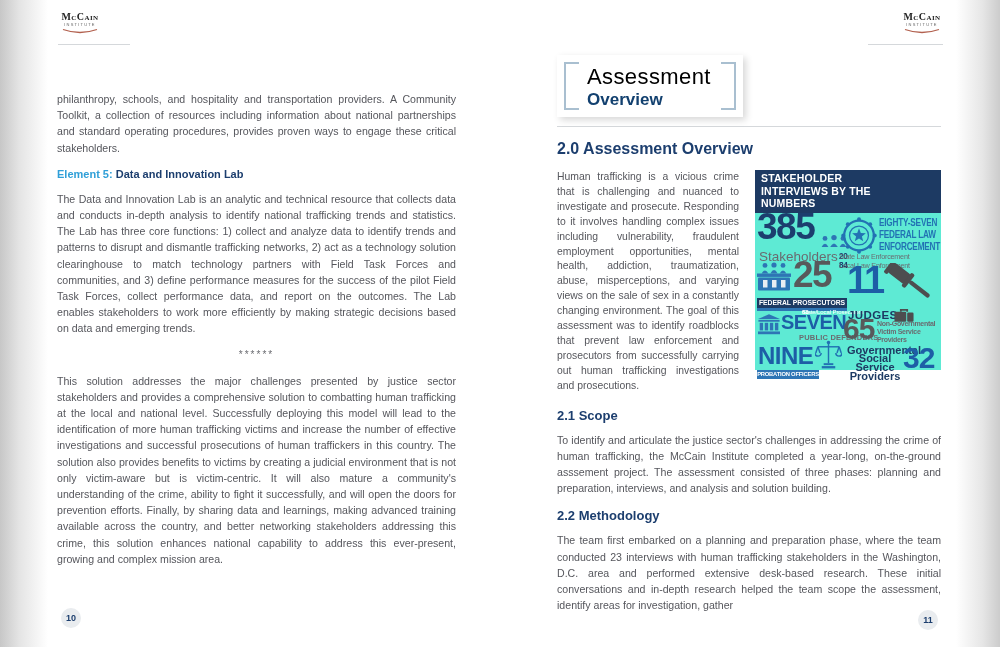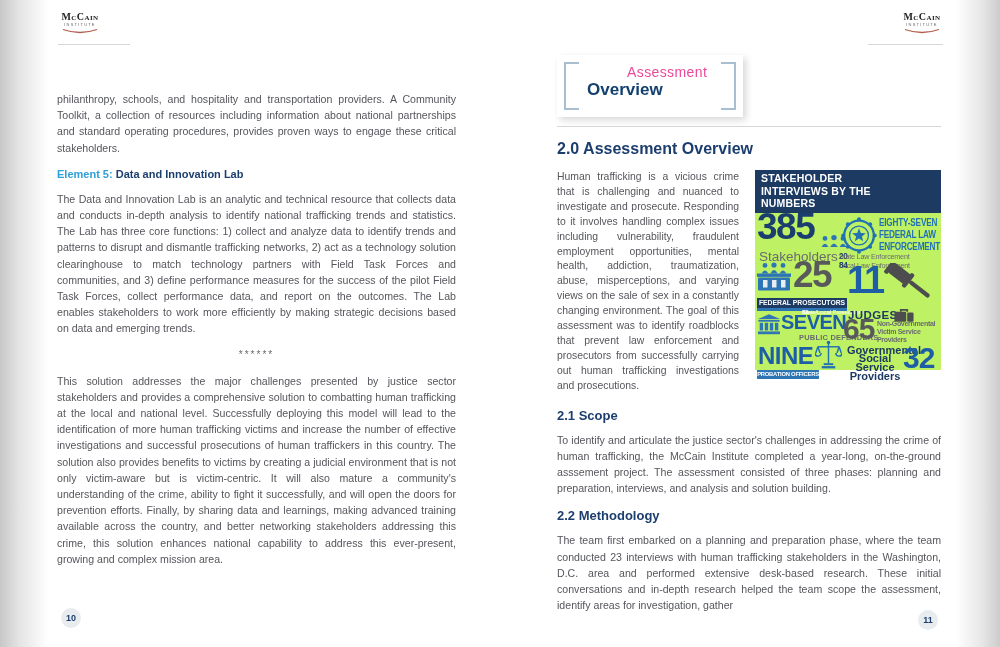--- a/index.html
+++ b/index.html
@@ -29,30 +29,30 @@
 
   
   .col-right{position:absolute;left:557px;top:55px;width:384px;}
   .header-box{position:relative;width:186px;height:62px;background:#fff;
               box-shadow:3px 3px 7px rgba(0,0,0,.16);margin-bottom:9px;}
   .bracket{position:absolute;top:7px;bottom:7px;width:13px;
            border-top:2px solid #a9bfd0;border-bottom:2px solid #a9bfd0;}
   .bracket-l{left:7px;border-left:2px solid #a9bfd0;}
   .bracket-r{right:7px;border-right:2px solid #a9bfd0;}
   .hb-text{position:absolute;left:30px;top:9px;}
-  .hb1{font-size:14px;color:#ec4899;letter-spacing:.4px;margin-left:40px;}
+  .hb1{font-size:22px;color:#000000;letter-spacing:.4px;}
   .hb2{font-size:17px;font-weight:bold;color:#12406f;margin-top:0px;}
   .rule-long{height:1px;background:#d5d8db;margin:0 0 13px;}
   .section-title{font-size:16px;font-weight:bold;color:#1c3e6e;margin:0 0 12px;}
   .two-col{display:flex;gap:16px;margin-bottom:14px;}
   .intro{width:192px;font-size:10.4px;line-height:14.9px;text-align:justify;margin:0;}
   .sub-title{font-size:13px;font-weight:bold;color:#1c3e6e;margin:12px 0 9px;}
 
   
-  .infographic{flex:none;width:186px;height:200px;background:#bef264;position:relative;}
+  .infographic{flex:none;width:186px;height:200px;background:#5eead4;position:relative;}
   .ig-header{background:#1d3a63;color:#fff;font-weight:bold;font-size:10.5px;
              line-height:12.5px;padding:2px 32px 3px 6px;letter-spacing:.2px;}
   .ig-body{position:relative;height:171px;padding-left:31px;}
   .ig-body *{position:absolute;}
   .n385{left:2px;top:-7px;font-size:37px;font-weight:bold;color:#1c3e6e;letter-spacing:-1.5px;}
   .ppl{left:66px;top:21px;}
   .lbl-stake{left:4px;top:36px;font-size:13.5px;color:#6a6b70;}
   .badge{left:86px;top:2px;}
   .t87{left:124px;top:4px;width:62px;font-size:8.2px;font-weight:bold;color:#2272b3;
        line-height:9.6px;letter-spacing:-.2px;transform:scale(1,1.25);transform-origin:top left;}

